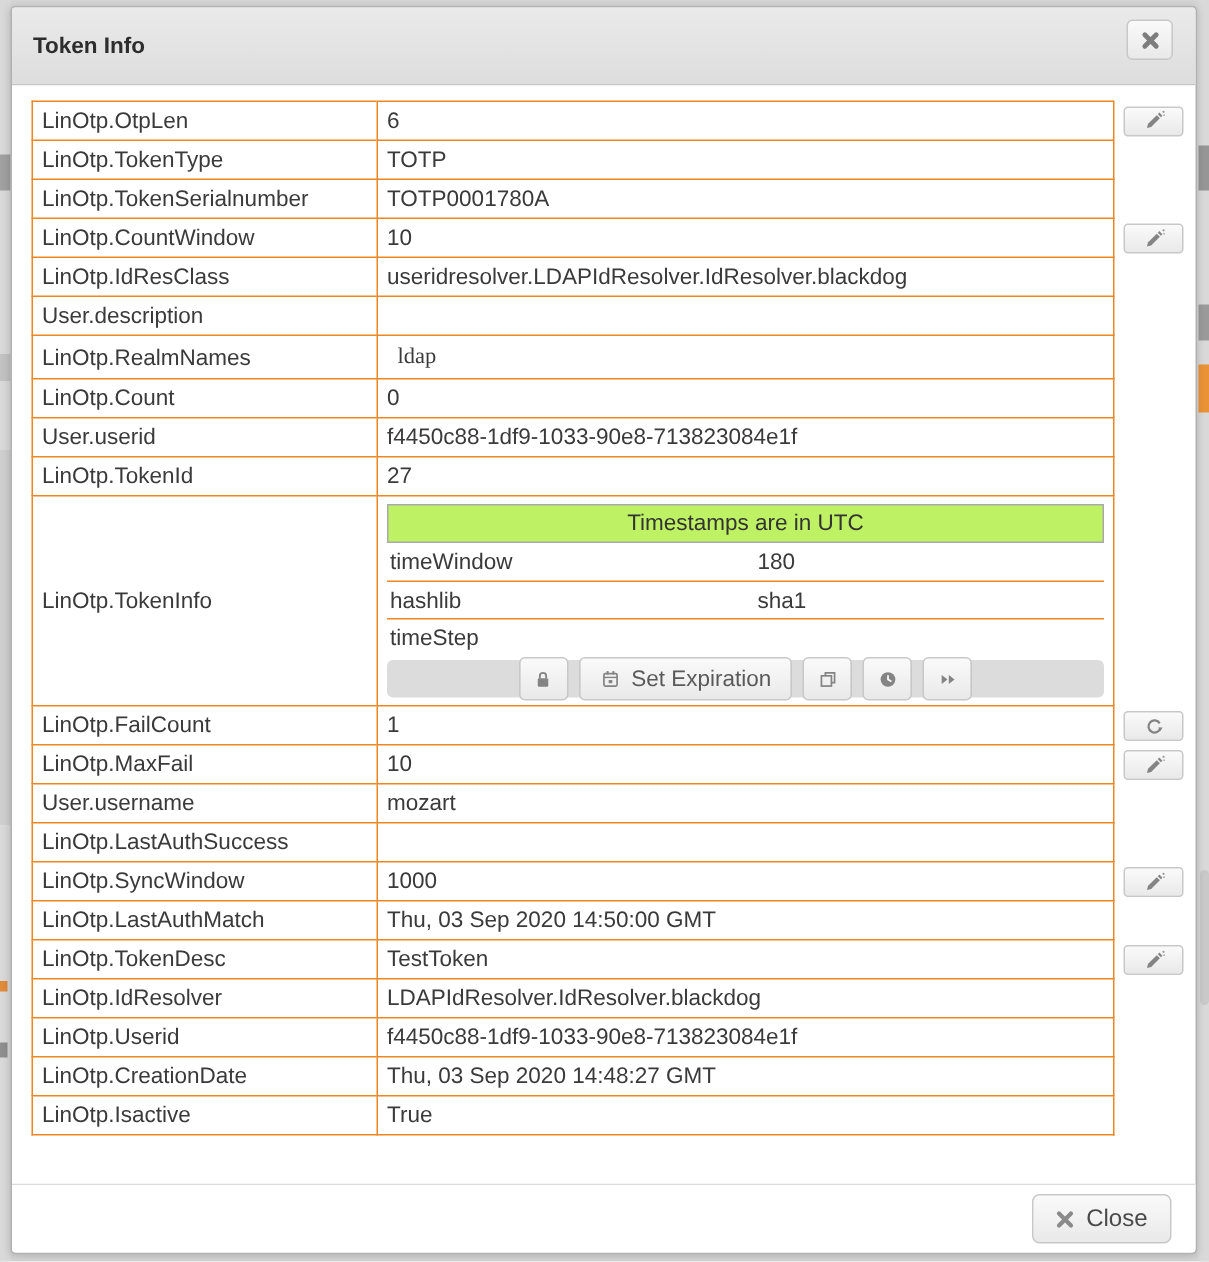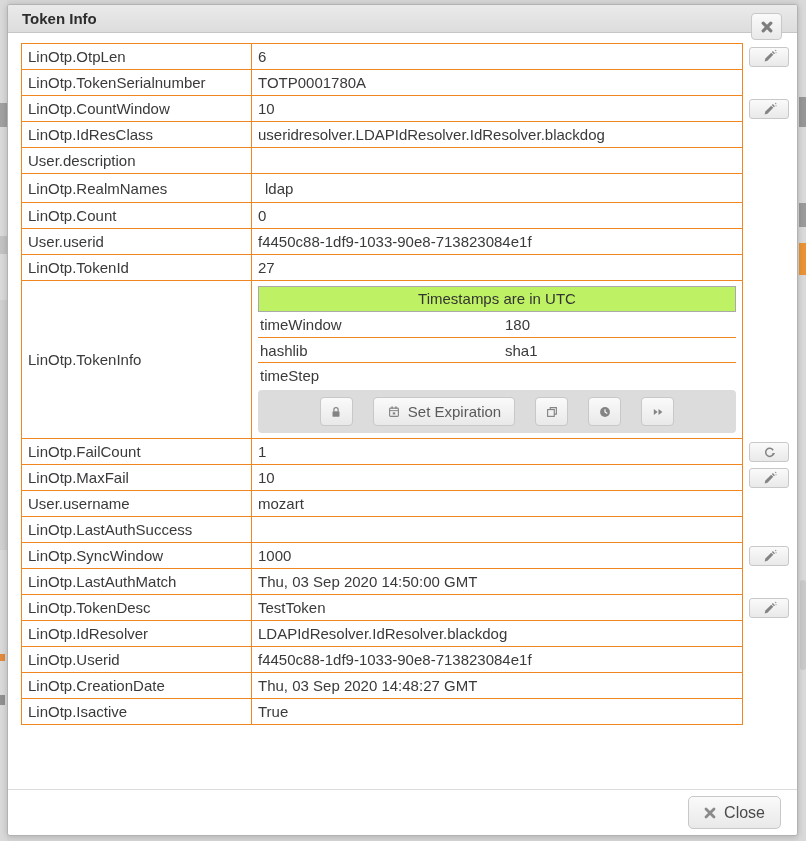--- a/index.html
+++ b/index.html
@@ -17,21 +17,21 @@
   }
   .bg-seg{position:absolute;}
 
   
   .dialog{
     position:absolute;left:7px;top:4px;width:791px;height:832px;
     background:#fff;border:1px solid #b2b2b2;border-radius:3px;
     box-shadow:0 1px 6px rgba(0,0,0,.18);
   }
   .titlebar{
-    height:28px;background:linear-gradient(#eaeaea,#dddddd);
+    height:52px;background:linear-gradient(#eaeaea,#dddddd);
     border-bottom:1px solid #c6c6c6;border-radius:2px 2px 0 0;
     display:flex;align-items:center;padding:0 14px;position:relative;
   }
   .title{font-weight:bold;font-size:15px;color:#2d2d2d;}
   .ui-btn{
     border:1px solid var(--btn-border);border-radius:4px;
     background:linear-gradient(#fafafa,#e9e9e9);
     cursor:pointer;display:inline-flex;align-items:center;justify-content:center;
     padding:0;color:#555;
   }
@@ -40,38 +40,38 @@
   .content{padding:10px 0 0 13px;}
 
   
   .ttable{width:772px;font-size:15px;}
   .trow{display:flex;align-items:stretch;}
   .tk,.tv{min-height:26px;border-bottom:1px solid var(--orange);
           padding:3px 6px;display:flex;align-items:center;line-height:19px;}
   .tk{width:230px;border-left:1px solid var(--orange);}
   .tv{width:492px;border-left:1px solid var(--orange);border-right:1px solid var(--orange);}
   .trow:first-child .tk,.trow:first-child .tv{border-top:1px solid var(--orange);}
-  .tv.indent{padding-left:13px;min-height:29px;}
+  .tv.indent{padding-left:13px;min-height:29px;font-family:Liberation Serif, serif;}
   .tk.tall-key{min-height:29px;}
   .tv.tv-nested{display:block;padding:5px 6px;}
   .taction{width:50px;display:flex;align-items:center;padding-left:6px;}
   .row-btn{width:40px;height:20px;border-radius:3px;}
 
   
   .nheader{
     height:26px;line-height:24px;text-align:center;
     background:#bef264;border:1px solid #a9a9a9;color:#333;
   }
   .nrow{display:flex;align-items:center;height:25px;padding-left:2px;}
   .nrow + .nrow{border-top:1px solid var(--orange);}
   .nk{width:245px;}
   .nv{flex:1;}
   .ntoolbar{
-    margin-top:3px;height:43px;background:#dcdcdc;border-radius:4px;
-    display:flex;align-items:center;justify-content:center;gap:20px;
+    margin-top:3px;height:25px;background:#dcdcdc;border-radius:4px;
+    display:flex;align-items:center;justify-content:center;gap:7px;
   }
   .tbtn{height:29px;font-size:15px;color:#5a5a5a;gap:7px;}
   .tbtn.sq{width:33px;}
   .tbtn.wide{padding:0 13px;}
 
   
   .buttonpane{
     position:absolute;left:0;right:0;bottom:0;height:46px;
     background:#fff;border-top:1px solid #dcdcdc;border-radius:0 0 3px 3px;
   }
@@ -120,20 +120,25 @@
                   <path fill="#848484" d="M3.6 10.2 L2.8 13.2 5.8 12.4 12 6.2 9.8 4 Z"></path>
                   <path fill="#848484" d="M10.5 3.3 l2.2 2.2 1.1-1.1 -2.2-2.2 z"></path>
                   <circle cx="14.6" cy="1.6" r="0.8" fill="#9a9a9a"></circle>
                   <circle cx="15" cy="4" r="0.7" fill="#b0b0b0"></circle>
                 </svg>
               </span>
             </button>
           </div>
   </div>
 
+  <div class="trow">
+    <div class="tk">LinOtp.TokenType</div>
+    <div class="tv">TOTP</div>
+    <div class="taction"></div>
+  </div>
 
   <div class="trow">
     <div class="tk">LinOtp.TokenSerialnumber</div>
     <div class="tv">TOTP0001780A</div>
     <div class="taction"></div>
   </div>
 
   <div class="trow">
     <div class="tk">LinOtp.CountWindow</div>
     <div class="tv">10</div>

